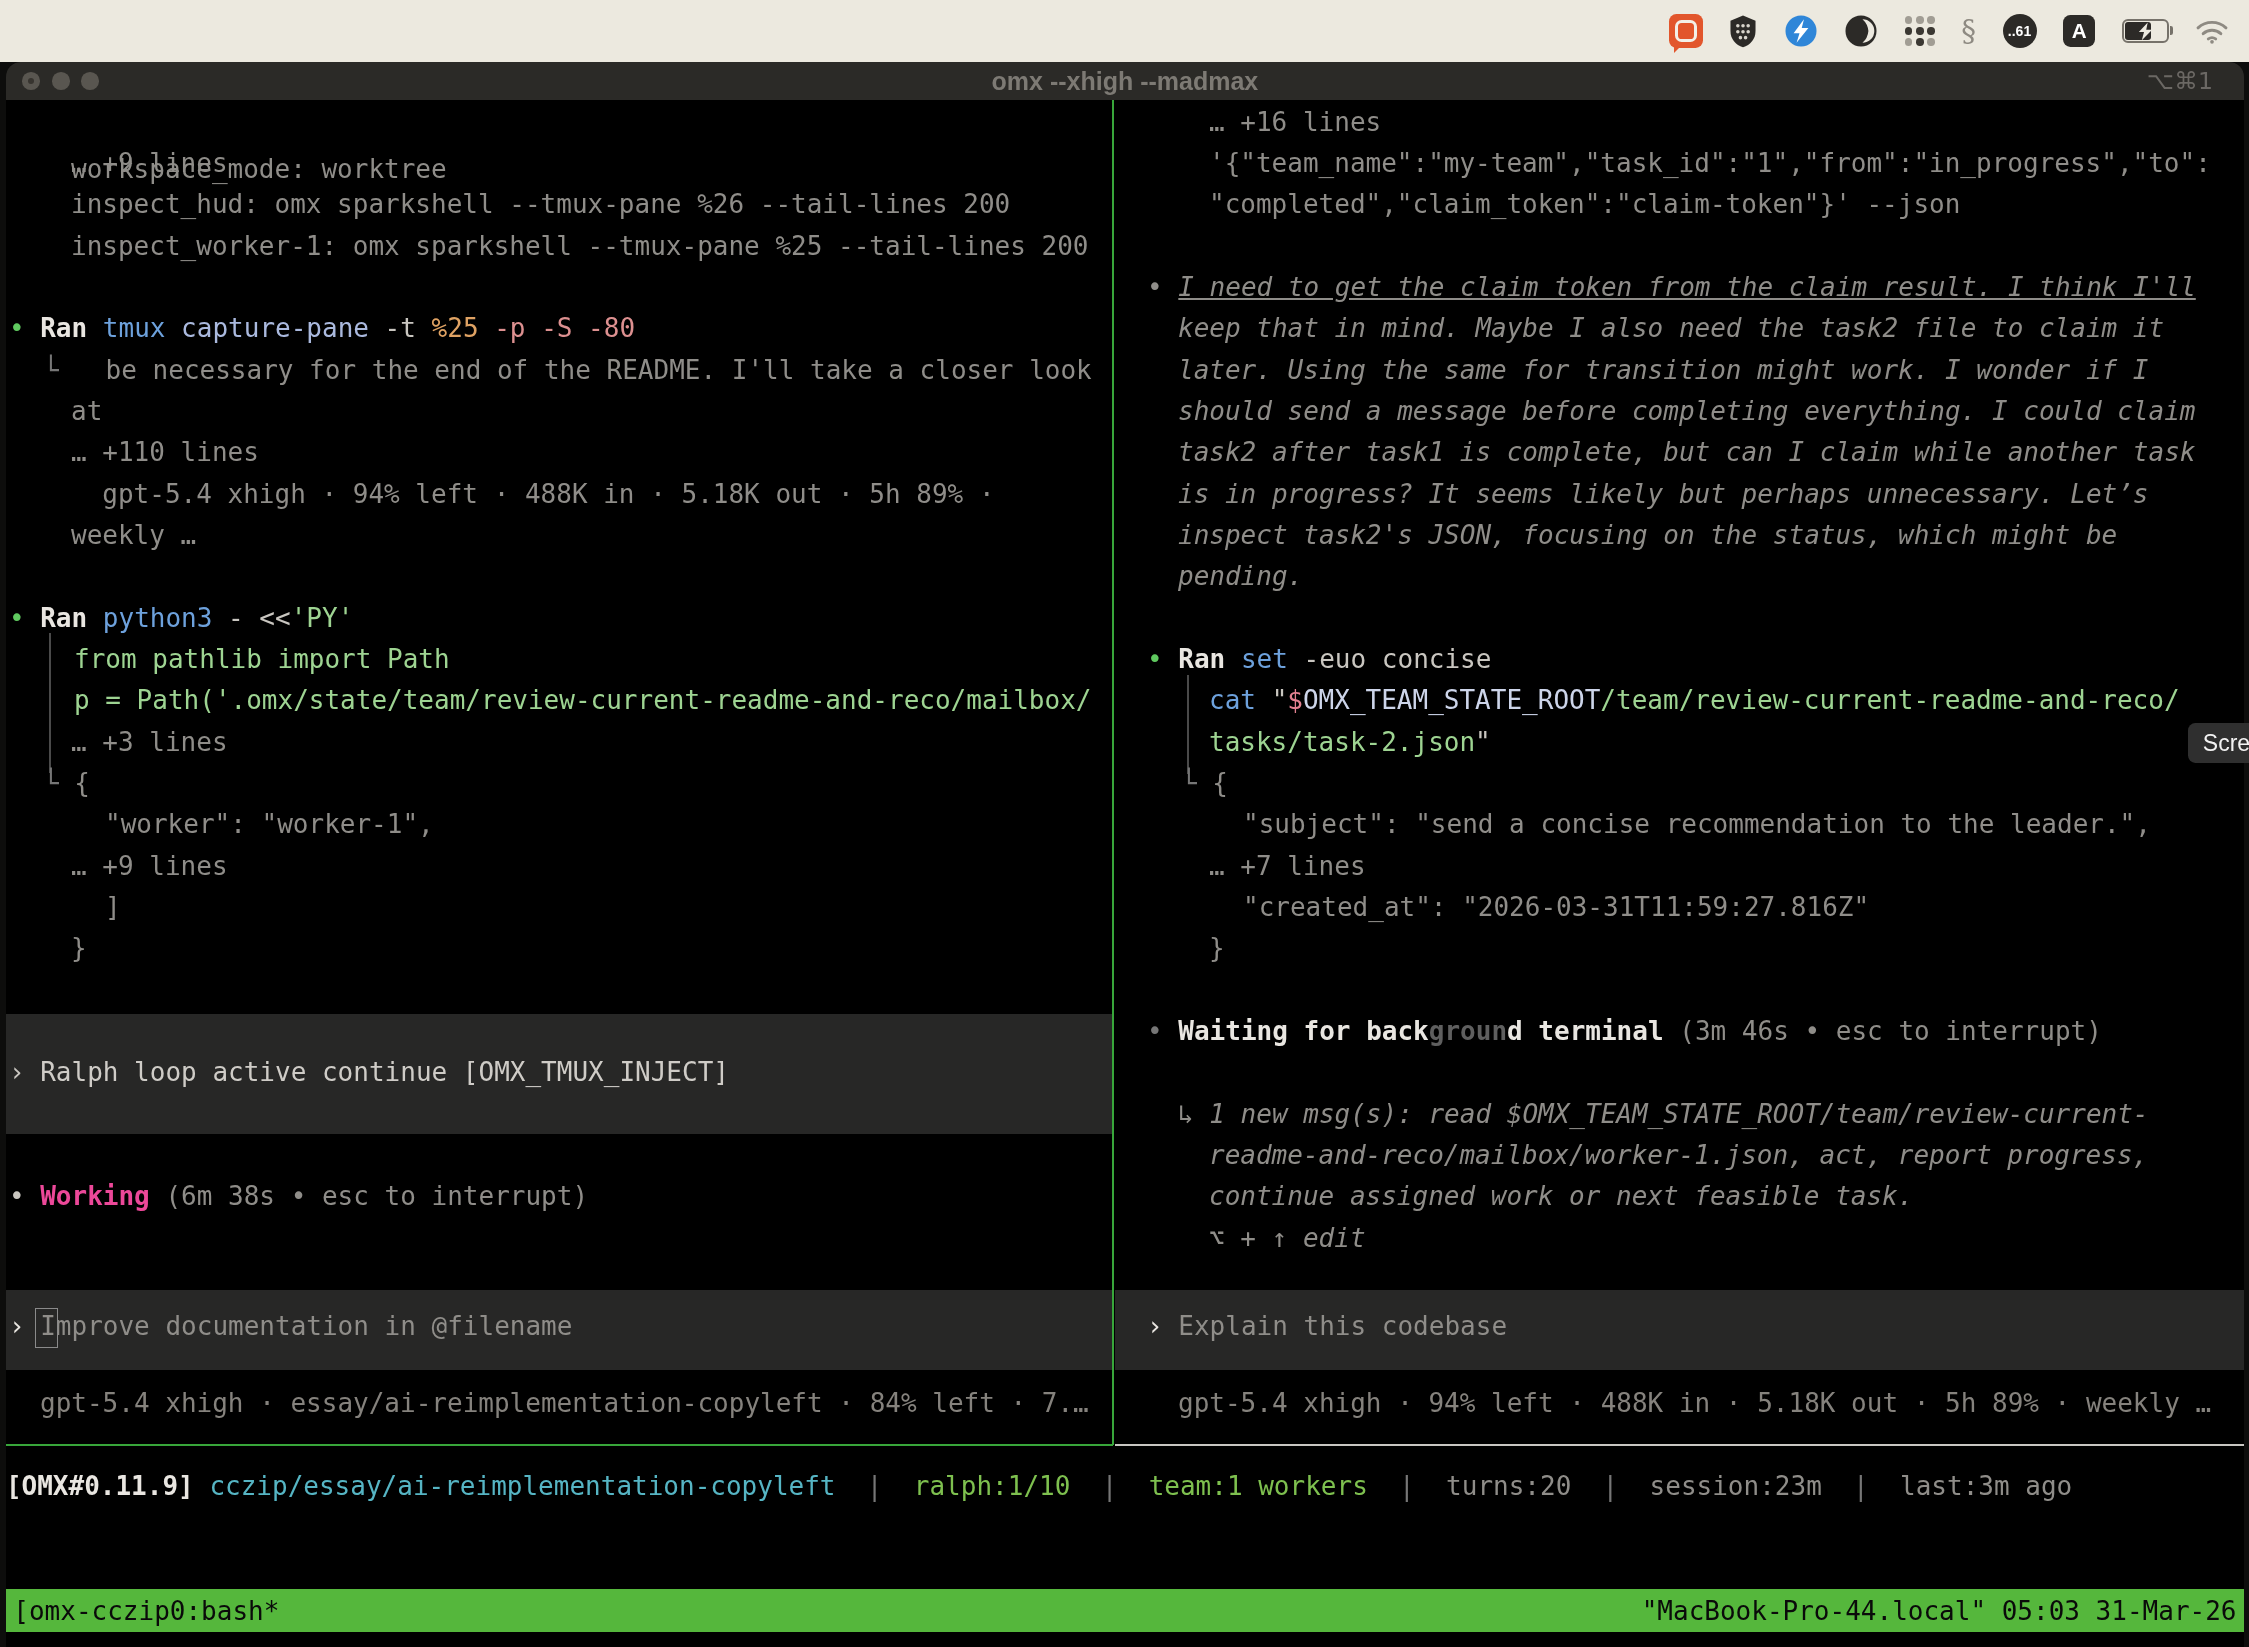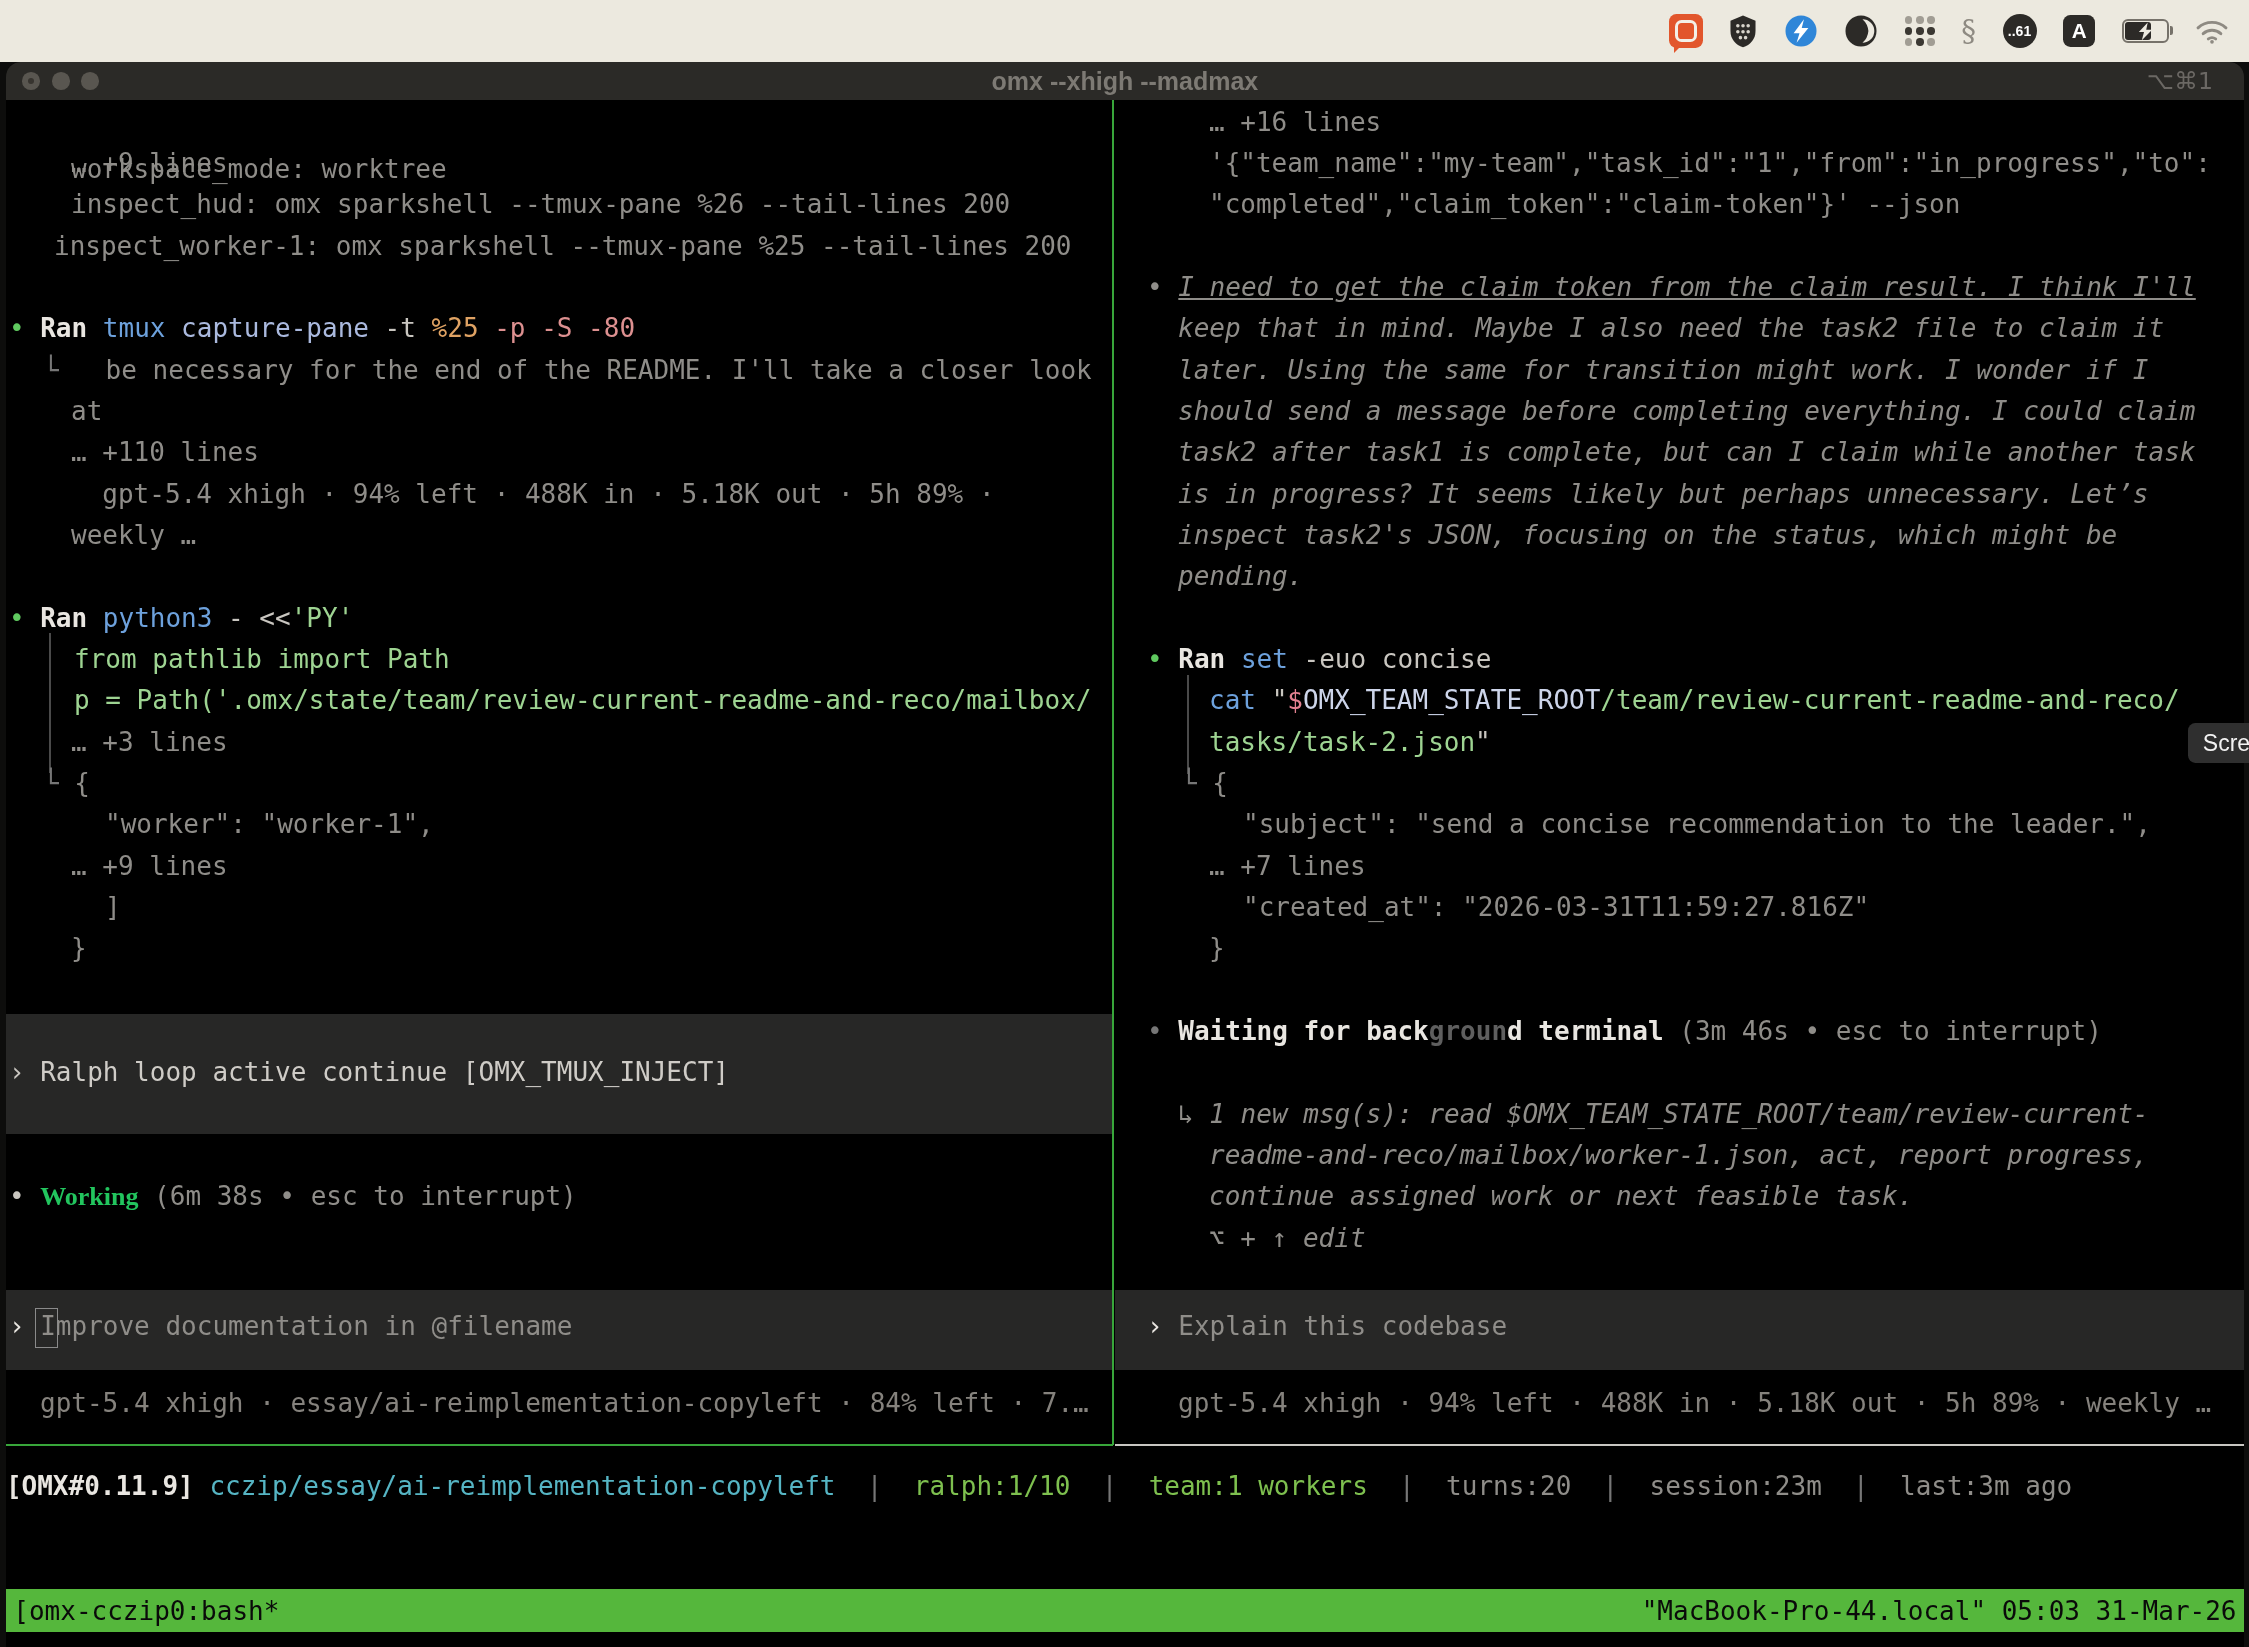--- a/index.html
+++ b/index.html
@@ -139,38 +139,38 @@
 <div class="abs border-bottom-left"></div>
 <div class="abs border-bottom-right"></div>
 <div class="abs connector" style="left:49px;top:633px;height:140px;"></div>
 <div class="abs connector" style="left:1187px;top:675px;height:99px;"></div>
 <div class="abs cursor-box"></div>
 
 <div id="lines">
     <div class="tl" style="top: 106px; left: 71px; margin-top: 47px;"><span style="color: rgb(143, 141, 137);">workspace_mode: worktree</span></div>
     <div class="tl" style="top: 147px; left: 71px;"><span style="color: rgb(143, 141, 137);">… +9 lines</span></div>
     <div class="tl" style="top: 188px; left: 71px;"><span style="color: rgb(143, 141, 137);">inspect_hud: omx sparkshell --tmux-pane %26 --tail-lines 200</span></div>
-    <div class="tl" style="top: 230px; left: 54px;"><span style="color: rgb(143, 141, 137);">inspect_worker-1: omx sparkshell --tmux-pane %25 --tail-lines 200</span></div>
+    <div class="tl" style="top: 230px; left: 71px;"><span style="color: rgb(143, 141, 137);">inspect_worker-1: omx sparkshell --tmux-pane %25 --tail-lines 200</span></div>
     <div class="tl" style="top: 312px; left: 8.9px;"><span style="color: rgb(95, 201, 95);">• </span><span style="color: rgb(233, 230, 225); font-weight: bold;">Ran </span><span style="color: rgb(109, 161, 220);">tmux </span><span style="color: rgb(170, 185, 222);">capture-pane </span><span style="color: rgb(201, 198, 192);">-t </span><span style="color: rgb(223, 162, 99);">%25 </span><span style="color: rgb(221, 144, 144);">-p -S -80</span></div>
     <div class="tl" style="top: 354px; left: 43px;"><span style="color: rgb(118, 118, 118);">└</span><span style="color: rgb(143, 141, 137);">   be necessary for the end of the README. I'll take a closer look</span></div>
     <div class="tl" style="top: 395px; left: 71px;"><span style="color: rgb(143, 141, 137);">at</span></div>
     <div class="tl" style="top: 436px; left: 71px;"><span style="color: rgb(143, 141, 137);">… +110 lines</span></div>
     <div class="tl" style="top: 478px; left: 71px;"><span style="color: rgb(143, 141, 137);">  gpt-5.4 xhigh · 94% left · 488K in · 5.18K out · 5h 89% ·</span></div>
     <div class="tl" style="top: 519px; left: 71px;"><span style="color: rgb(143, 141, 137);">weekly …</span></div>
     <div class="tl" style="top: 602px; left: 8.9px;"><span style="color: rgb(95, 201, 95);">• </span><span style="color: rgb(233, 230, 225); font-weight: bold;">Ran </span><span style="color: rgb(109, 161, 220);">python3 </span><span style="color: rgb(201, 198, 192);">- &lt;&lt;</span><span style="color: rgb(158, 212, 146);">'PY'</span></div>
     <div class="tl" style="top: 643px; left: 74px;"><span style="color: rgb(158, 212, 146);">from pathlib import Path</span></div>
     <div class="tl" style="top: 684px; left: 74px;"><span style="color: rgb(158, 212, 146);">p = Path('.omx/state/team/review-current-readme-and-reco/mailbox/</span></div>
     <div class="tl" style="top: 726px; left: 71px; text-align: center;"><span style="color: rgb(143, 141, 137);">… +3 lines</span></div>
     <div class="tl" style="top: 767px; left: 43px;"><span style="color: rgb(118, 118, 118);">└ </span><span style="color: rgb(143, 141, 137);">{</span></div>
     <div class="tl" style="top: 808px; left: 105px;"><span style="color: rgb(143, 141, 137);">"worker": "worker-1",</span></div>
     <div class="tl" style="top: 850px; left: 71px;"><span style="color: rgb(143, 141, 137);">… +9 lines</span></div>
     <div class="tl" style="top: 891px; left: 105px;"><span style="color: rgb(143, 141, 137);">]</span></div>
     <div class="tl" style="top: 932px; left: 71px;"><span style="color: rgb(143, 141, 137);">}</span></div>
     <div class="tl" style="top: 1056px; left: 8.9px;"><span style="color: rgb(201, 198, 192);">› </span><span style="color: rgb(207, 204, 199);">Ralph loop active continue [OMX_TMUX_INJECT]</span></div>
-    <div class="tl" style="top: 1180px; left: 8.9px;"><span style="color: rgb(201, 198, 192);">• </span><span style="color: #22c55e; font-weight: bold; font-family: Liberation Serif, serif;">Working</span><span style="color: rgb(143, 141, 137);"> (6m 38s • esc to interrupt)</span></div>
+    <div class="tl" style="top: 1180px; left: 8.9px;"><span style="color: rgb(201, 198, 192);">• </span><span style="color: #ec4899; font-weight: bold;">Working</span><span style="color: rgb(143, 141, 137);"> (6m 38s • esc to interrupt)</span></div>
     <div class="tl" style="top: 1310px; left: 8.9px;"><span style="color: rgb(233, 230, 225);">› </span><span style="color: rgb(143, 141, 137);">Improve documentation in @filename</span></div>
     <div class="tl" style="top: 1387px; left: 40px;"><span style="color: rgb(133, 130, 125);">gpt-5.4 xhigh · essay/ai-reimplementation-copyleft · 84% left · 7.…</span></div>
     <div class="tl" style="top: 106px; left: 1209px;"><span style="color: rgb(143, 141, 137);">… +16 lines</span></div>
     <div class="tl" style="top: 147px; left: 1209px;"><span style="color: rgb(143, 141, 137);">'{"team_name":"my-team","task_id":"1","from":"in_progress","to":</span></div>
     <div class="tl" style="top: 188px; left: 1209px;"><span style="color: rgb(143, 141, 137);">"completed","claim_token":"claim-token"}' --json</span></div>
     <div class="tl it" style="top: 271px; left: 1147px;"><span style="color: rgb(143, 141, 137);">• </span><span style="color: rgb(143, 141, 137); text-decoration: underline;">I need to get the claim token from the claim result. I think I'll</span></div>
     <div class="tl it" style="top: 312px; left: 1178px;"><span style="color: rgb(143, 141, 137);">keep that in mind. Maybe I also need the task2 file to claim it</span></div>
     <div class="tl it" style="top: 354px; left: 1178px;"><span style="color: rgb(143, 141, 137);">later. Using the same for transition might work. I wonder if I</span></div>
     <div class="tl it" style="top: 395px; left: 1178px;"><span style="color: rgb(143, 141, 137);">should send a message before completing everything. I could claim</span></div>
     <div class="tl it" style="top: 436px; left: 1178px;"><span style="color: rgb(143, 141, 137);">task2 after task1 is complete, but can I claim while another task</span></div>

